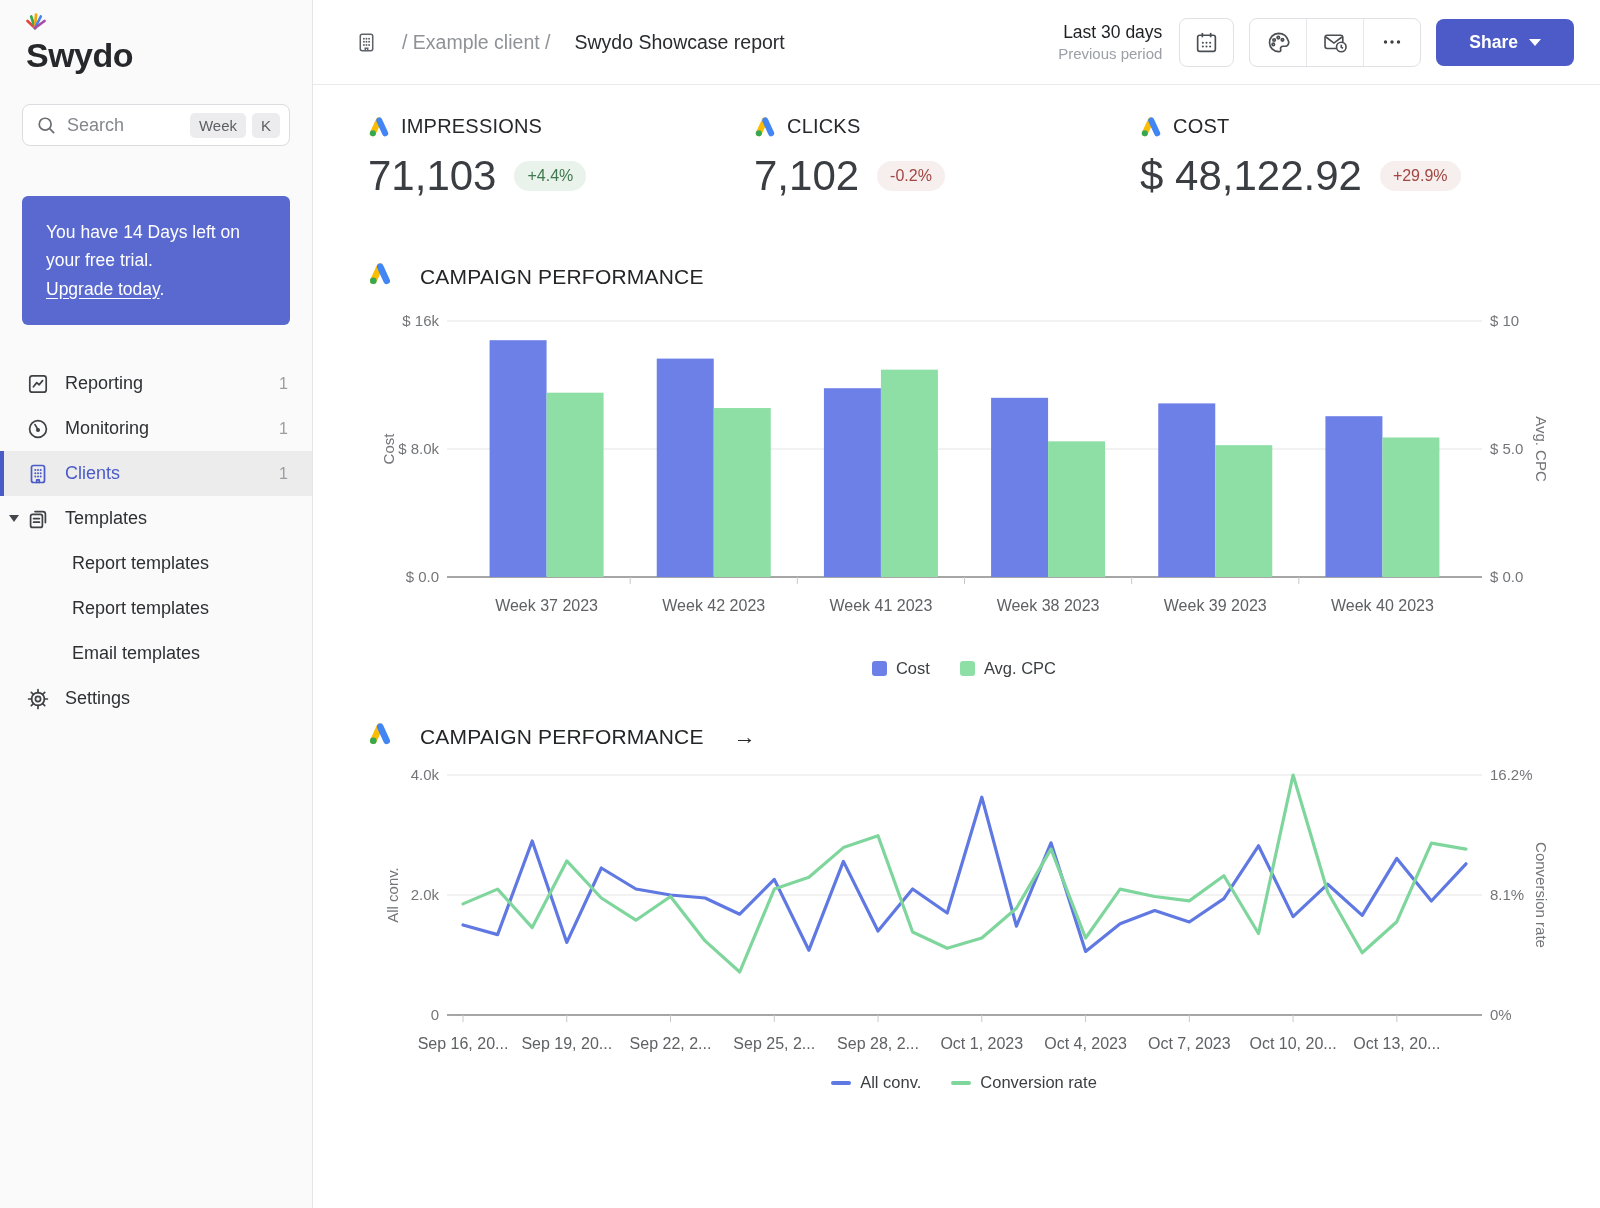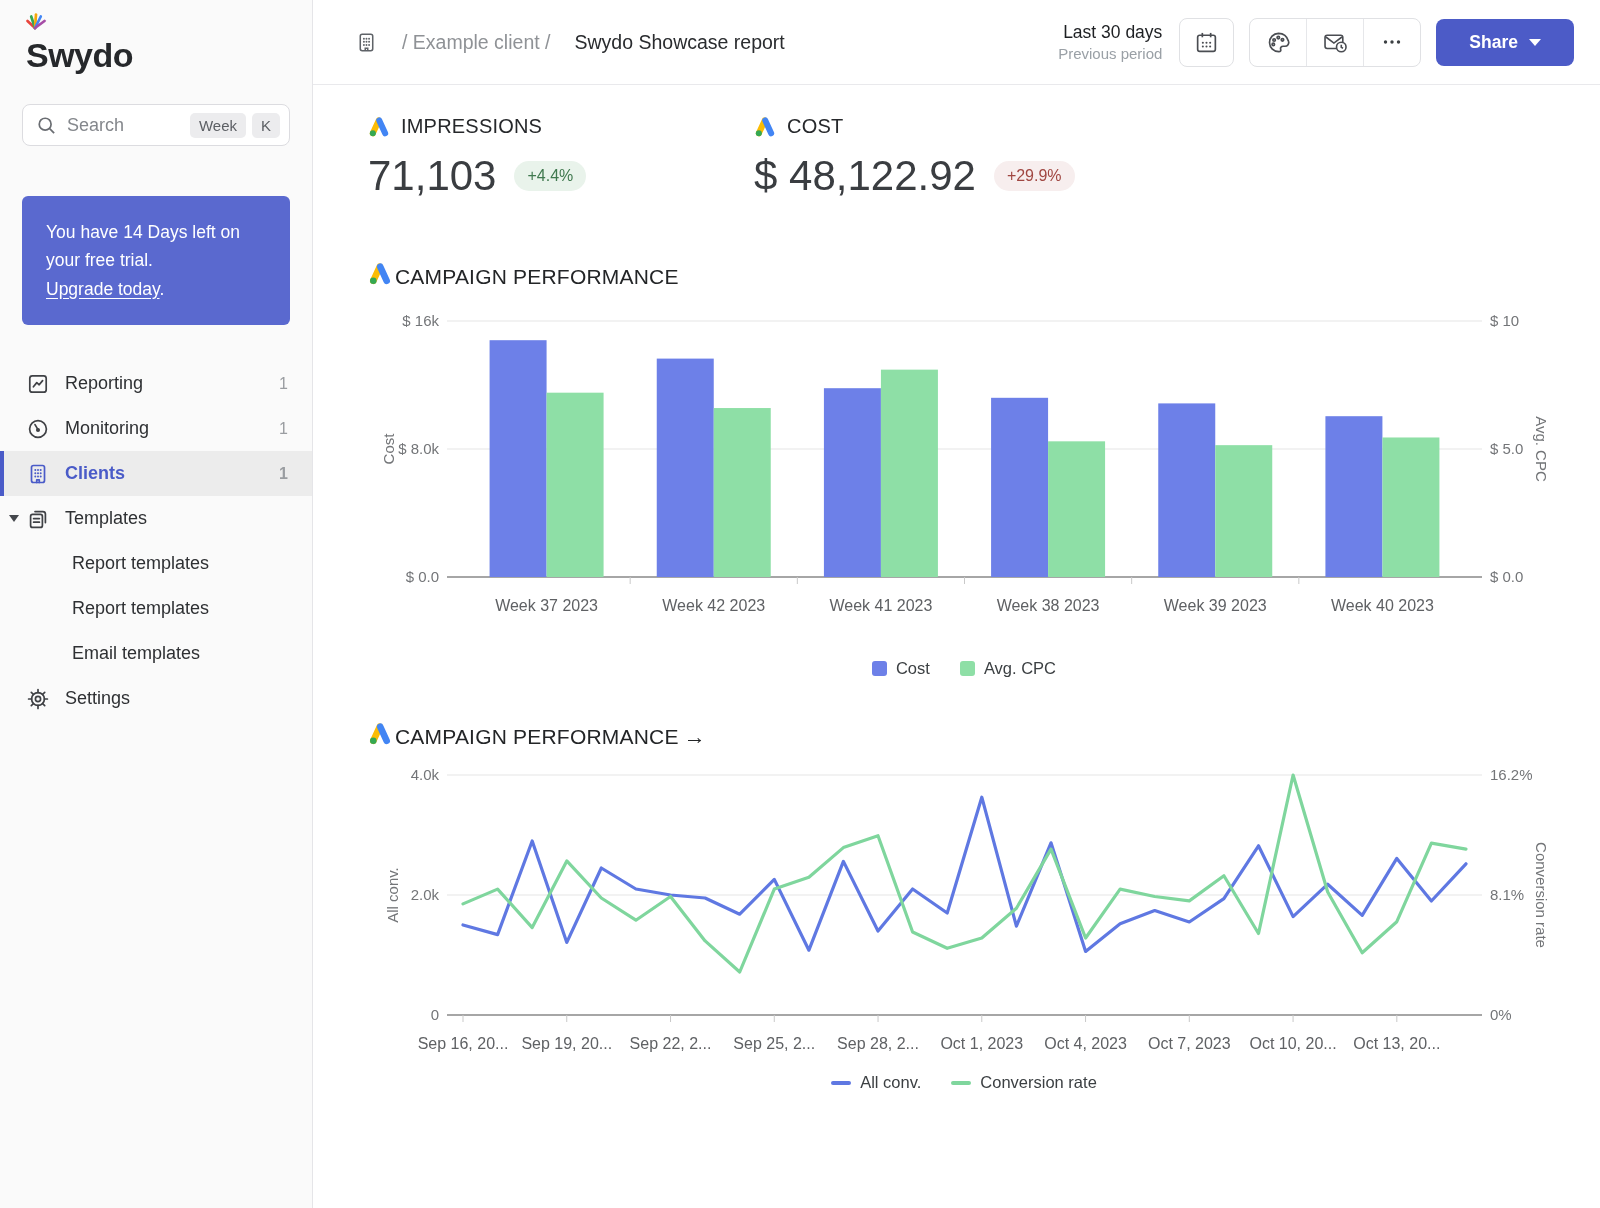--- a/index.html
+++ b/index.html
@@ -21,21 +21,21 @@
               margin-left:6px;font-family:"Liberation Sans",sans-serif}
   .trial{margin:50px 22px 0;background:#5a69cf;border-radius:6px;color:#fff;
          padding:22px 24px;font-size:17.5px;line-height:1.62}
   .trial a{color:#fff;cursor:pointer;text-decoration:underline;text-underline-offset:3px}
   .nav{margin-top:36px}
   .nav-row{position:relative;height:45px;display:flex;align-items:center;
            padding:0 24px 0 26px;font-size:18px;color:#2e3033;cursor:pointer}
   .nav-row .nicon{width:24px;height:24px;margin-right:15px;display:flex;align-items:center;justify-content:center}
   .nav-row .count{margin-left:auto;color:#9a9da1;font-size:16px}
   .nav-row.active{background:#ececec;border-left:4px solid #4a5bc8;padding-left:22px;
-                  color:#4a5bc8;font-weight:700}
+                  color:#4a5bc8;font-weight:400}
   .caret{position:absolute;left:9px;top:19px;width:0;height:0;border-left:5.5px solid transparent;
          border-right:5.5px solid transparent;border-top:7px solid #44474c}
   .sub-row{height:45px;display:flex;align-items:center;padding-left:72px;font-size:18px;color:#2e3033;cursor:pointer}
 
   
   .main{flex:1;display:flex;flex-direction:column;min-width:0}
   header{height:85px;min-height:85px;border-bottom:1px solid #e9e9ec;display:flex;
          align-items:center;padding:0 26px 0 42px;box-sizing:border-box}
   .bc{display:flex;align-items:center;gap:24px;font-size:19.5px}
   .bc .gray{color:#8f9296}.bc .dark{color:#2a2c2f}
@@ -57,21 +57,21 @@
   .content{padding:16px 40px 0 55px;overflow:hidden}
   .kpis{display:flex;margin-top:14px}
   .kpi{width:386px}
   .kpi-top{display:flex;align-items:center;gap:11px;font-size:20px;color:#26282b;letter-spacing:.2px}
   .kpi-val{display:flex;align-items:center;gap:18px;margin-top:14px}
   .num{font-size:42px;color:#3a3d41}
   .badge{font-size:16px;padding:6px 13px;border-radius:16px}
   .badge.pos{background:#e9f3eb;color:#40794f}
   .badge.neg{background:#f7eeee;color:#a04742}
 
-  .section-title{display:flex;align-items:center;gap:3px;font-size:21px;color:#232527;letter-spacing:.2px}
+  .section-title{display:flex;align-items:center;gap:28px;font-size:21px;color:#232527;letter-spacing:.2px}
   #sec1{margin-top:62px}
   #sec2{margin-top:44px}
   .arrow{font-size:22px;margin-left:2px}
   .chart{margin-top:4px}
   svg text{font-family:"Liberation Sans",sans-serif}
   .legend{display:flex;justify-content:center;gap:30px;margin-top:8px;font-size:16.5px;color:#3c4043;align-items:center}
   .leg-item{display:flex;align-items:center;gap:9px}
   .sw{width:15px;height:15px;border-radius:3px;display:inline-block}
   .dash{width:20px;height:4px;border-radius:2px;display:inline-block}
 </style>
@@ -264,20 +264,34 @@
               <svg width="22" height="22" viewBox="0 0 24 24">
                 <line x1="11.7" y1="4.8" x2="5.3" y2="18.8" stroke="#FBBC05" stroke-width="6.6" stroke-linecap="round"></line>
                 <line x1="12.3" y1="4.8" x2="18.7" y2="18.8" stroke="#4285F4" stroke-width="6.6" stroke-linecap="round"></line>
                 <circle cx="5.3" cy="18.8" r="3.3" fill="#34A853"></circle>
               </svg>
               <span>IMPRESSIONS</span>
             </div>
             <div class="kpi-val">
               <span class="num">71,103</span>
               <span class="badge pos">+4.4%</span>
+            </div>
+          </div>
+          <div class="kpi">
+            <div class="kpi-top">
+              <svg width="22" height="22" viewBox="0 0 24 24">
+                <line x1="11.7" y1="4.8" x2="5.3" y2="18.8" stroke="#FBBC05" stroke-width="6.6" stroke-linecap="round"></line>
+                <line x1="12.3" y1="4.8" x2="18.7" y2="18.8" stroke="#4285F4" stroke-width="6.6" stroke-linecap="round"></line>
+                <circle cx="5.3" cy="18.8" r="3.3" fill="#34A853"></circle>
+              </svg>
+              <span>CLICKS</span>
+            </div>
+            <div class="kpi-val">
+              <span class="num">7,102</span>
+              <span class="badge neg">-0.2%</span>
             </div>
           </div>
           <div class="kpi">
             <div class="kpi-top">
               <svg width="22" height="22" viewBox="0 0 24 24">
                 <line x1="11.7" y1="4.8" x2="5.3" y2="18.8" stroke="#FBBC05" stroke-width="6.6" stroke-linecap="round"></line>
                 <line x1="12.3" y1="4.8" x2="18.7" y2="18.8" stroke="#4285F4" stroke-width="6.6" stroke-linecap="round"></line>
                 <circle cx="5.3" cy="18.8" r="3.3" fill="#34A853"></circle>
               </svg>
               <span>COST</span>

